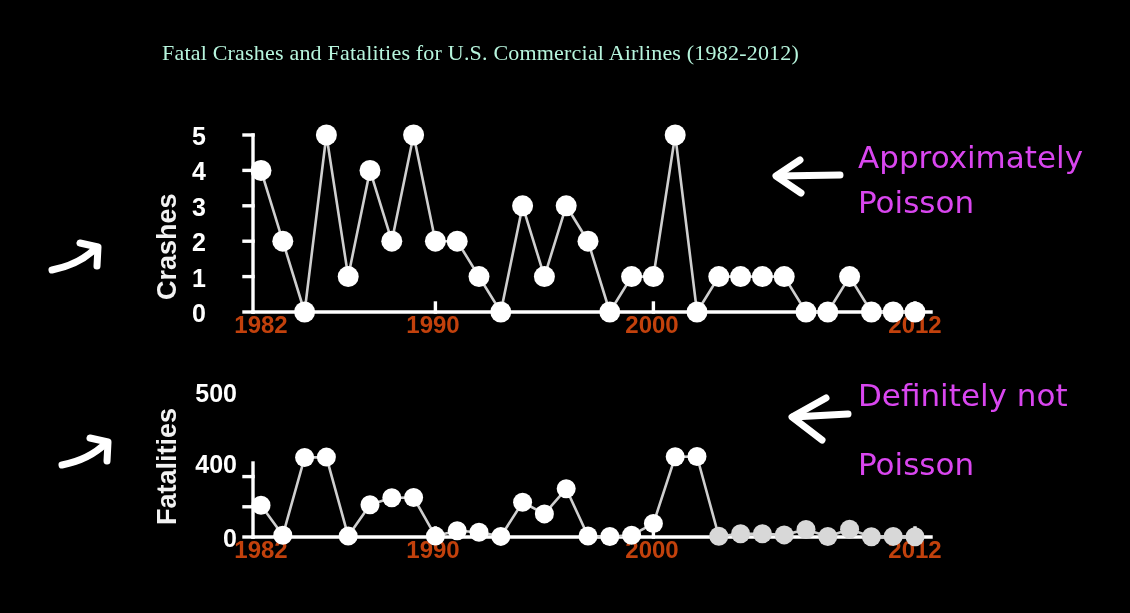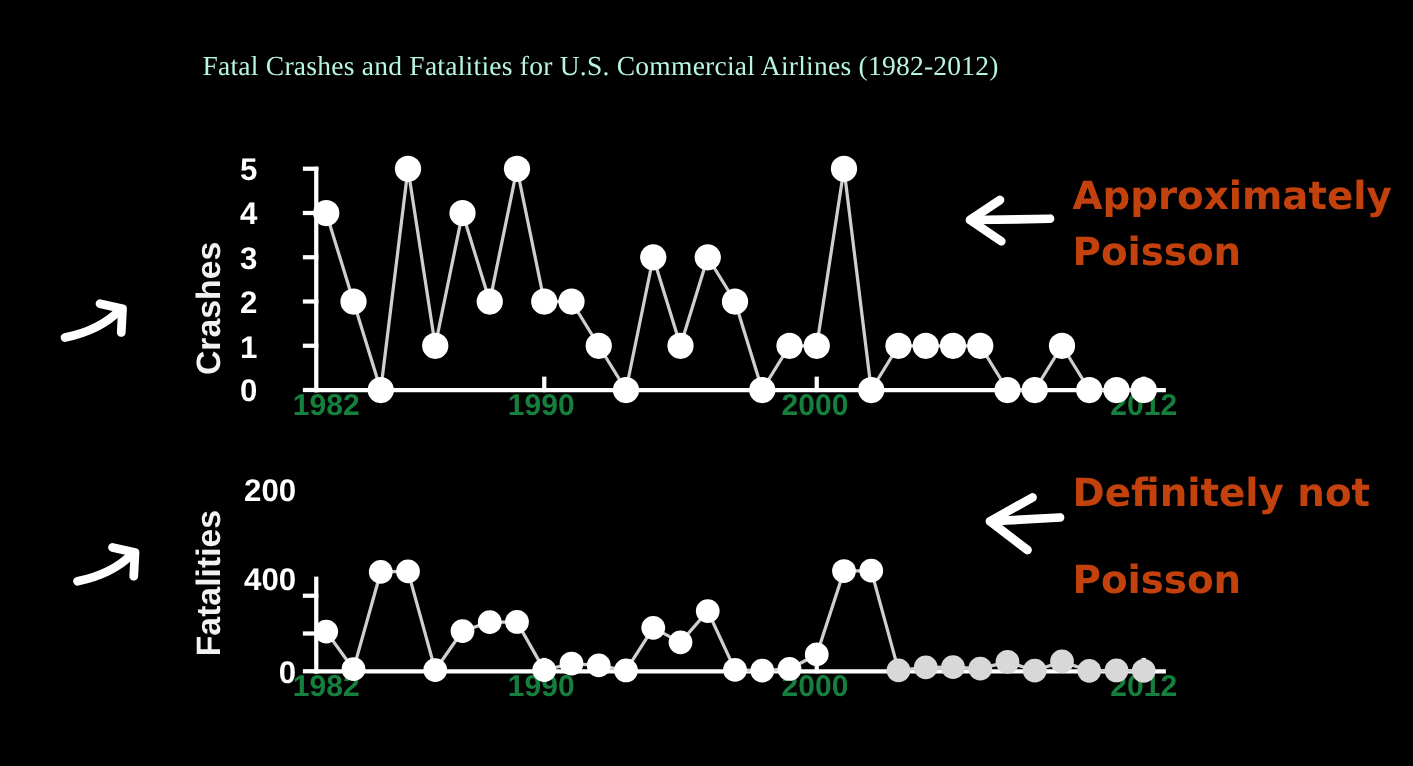--- a/index.html
+++ b/index.html
@@ -26,28 +26,28 @@
 
   
   .tick-y{
     position:absolute;text-align:right;
     font-family:"Liberation Sans",sans-serif;
     font-weight:700;font-size:25px;color:#fff;white-space:nowrap;
   }
   .tick-x{
     position:absolute;text-align:center;
     font-family:"Liberation Sans",sans-serif;
-    font-weight:700;font-size:24px;color:#15803d;white-space:nowrap;
+    font-weight:700;font-size:24px;color:#c2410c;white-space:nowrap;
   }
 
   
   .anno{
     position:absolute;
     font-family:"DejaVu Sans",sans-serif;
-    font-size:31px;line-height:1.48;color:#c2410c;white-space:nowrap;font-weight:bold;
+    font-size:31px;line-height:1.48;color:#d946ef;white-space:nowrap;
   }
 
   svg{position:absolute;left:0;top:0;overflow:visible;}
   .plotsvg{pointer-events:none;}
 </style>
 </head>
 <body>
 
 <div id="stage">
 
@@ -117,21 +117,21 @@
         <circle cx="827.8000000000001" cy="312" r="10.5" fill="#ffffff"></circle>
         <circle cx="849.6" cy="276.6" r="10.5" fill="#ffffff"></circle>
         <circle cx="871.4" cy="312" r="10.5" fill="#ffffff"></circle>
         <circle cx="893.2" cy="312" r="10.5" fill="#ffffff"></circle>
         <circle cx="915" cy="312" r="10.5" fill="#ffffff"></circle>
       </g>
     </svg>
 
   <div class="ylab" style="left:152px;top:525px;">Fatalities</div>
 
-  <div class="tick-y" style="left:172px;top:379px;width:65px;">200</div>
+  <div class="tick-y" style="left:172px;top:379px;width:65px;">500</div>
   <div class="tick-y" style="left:172px;top:450px;width:65px;">400</div>
   <div class="tick-y" style="left:172px;top:524px;width:65px;">0</div>
 
   <div class="tick-x" style="left:216px;top:536px;width:90px;">1982</div>
   <div class="tick-x" style="left:388px;top:536px;width:90px;">1990</div>
   <div class="tick-x" style="left:607px;top:536px;width:90px;">2000</div>
   <div class="tick-x" style="left:870px;top:536px;width:90px;">2012</div>
 
   <svg class="plotsvg" id="svg-fatalities" width="1130" height="613">
       <g fill="none" stroke="#ffffff" stroke-width="3.4" stroke-linecap="square">

